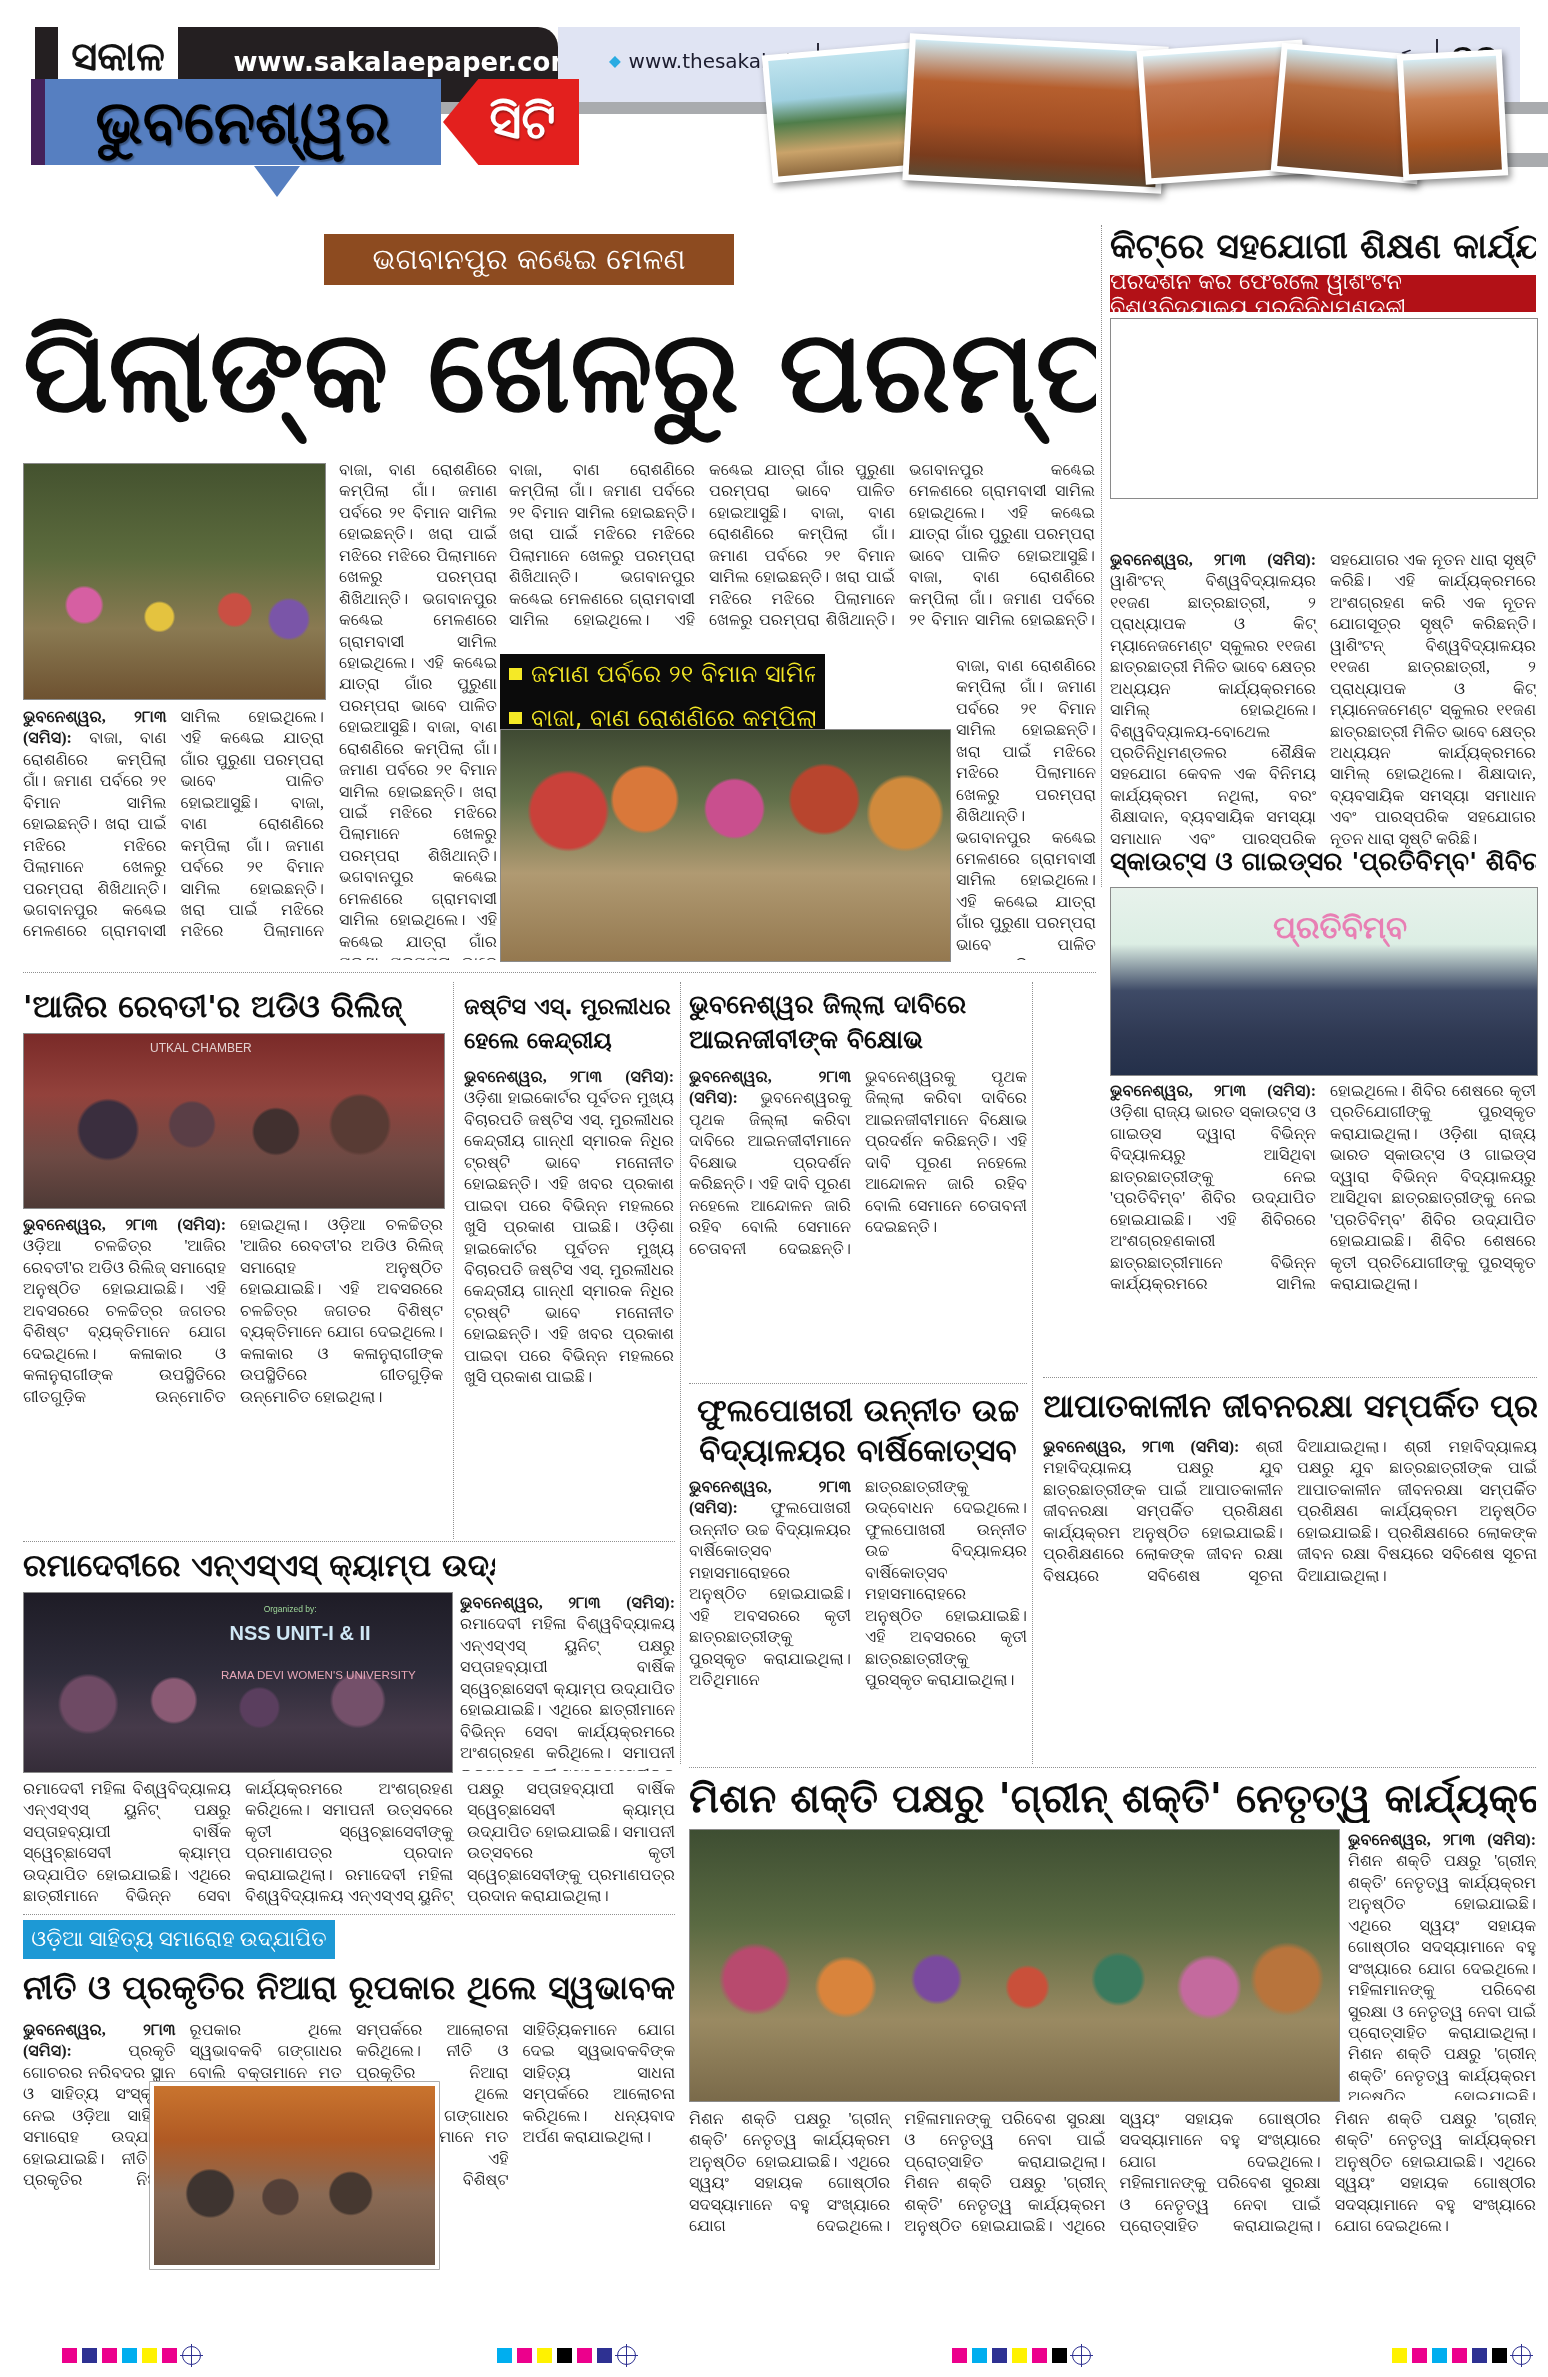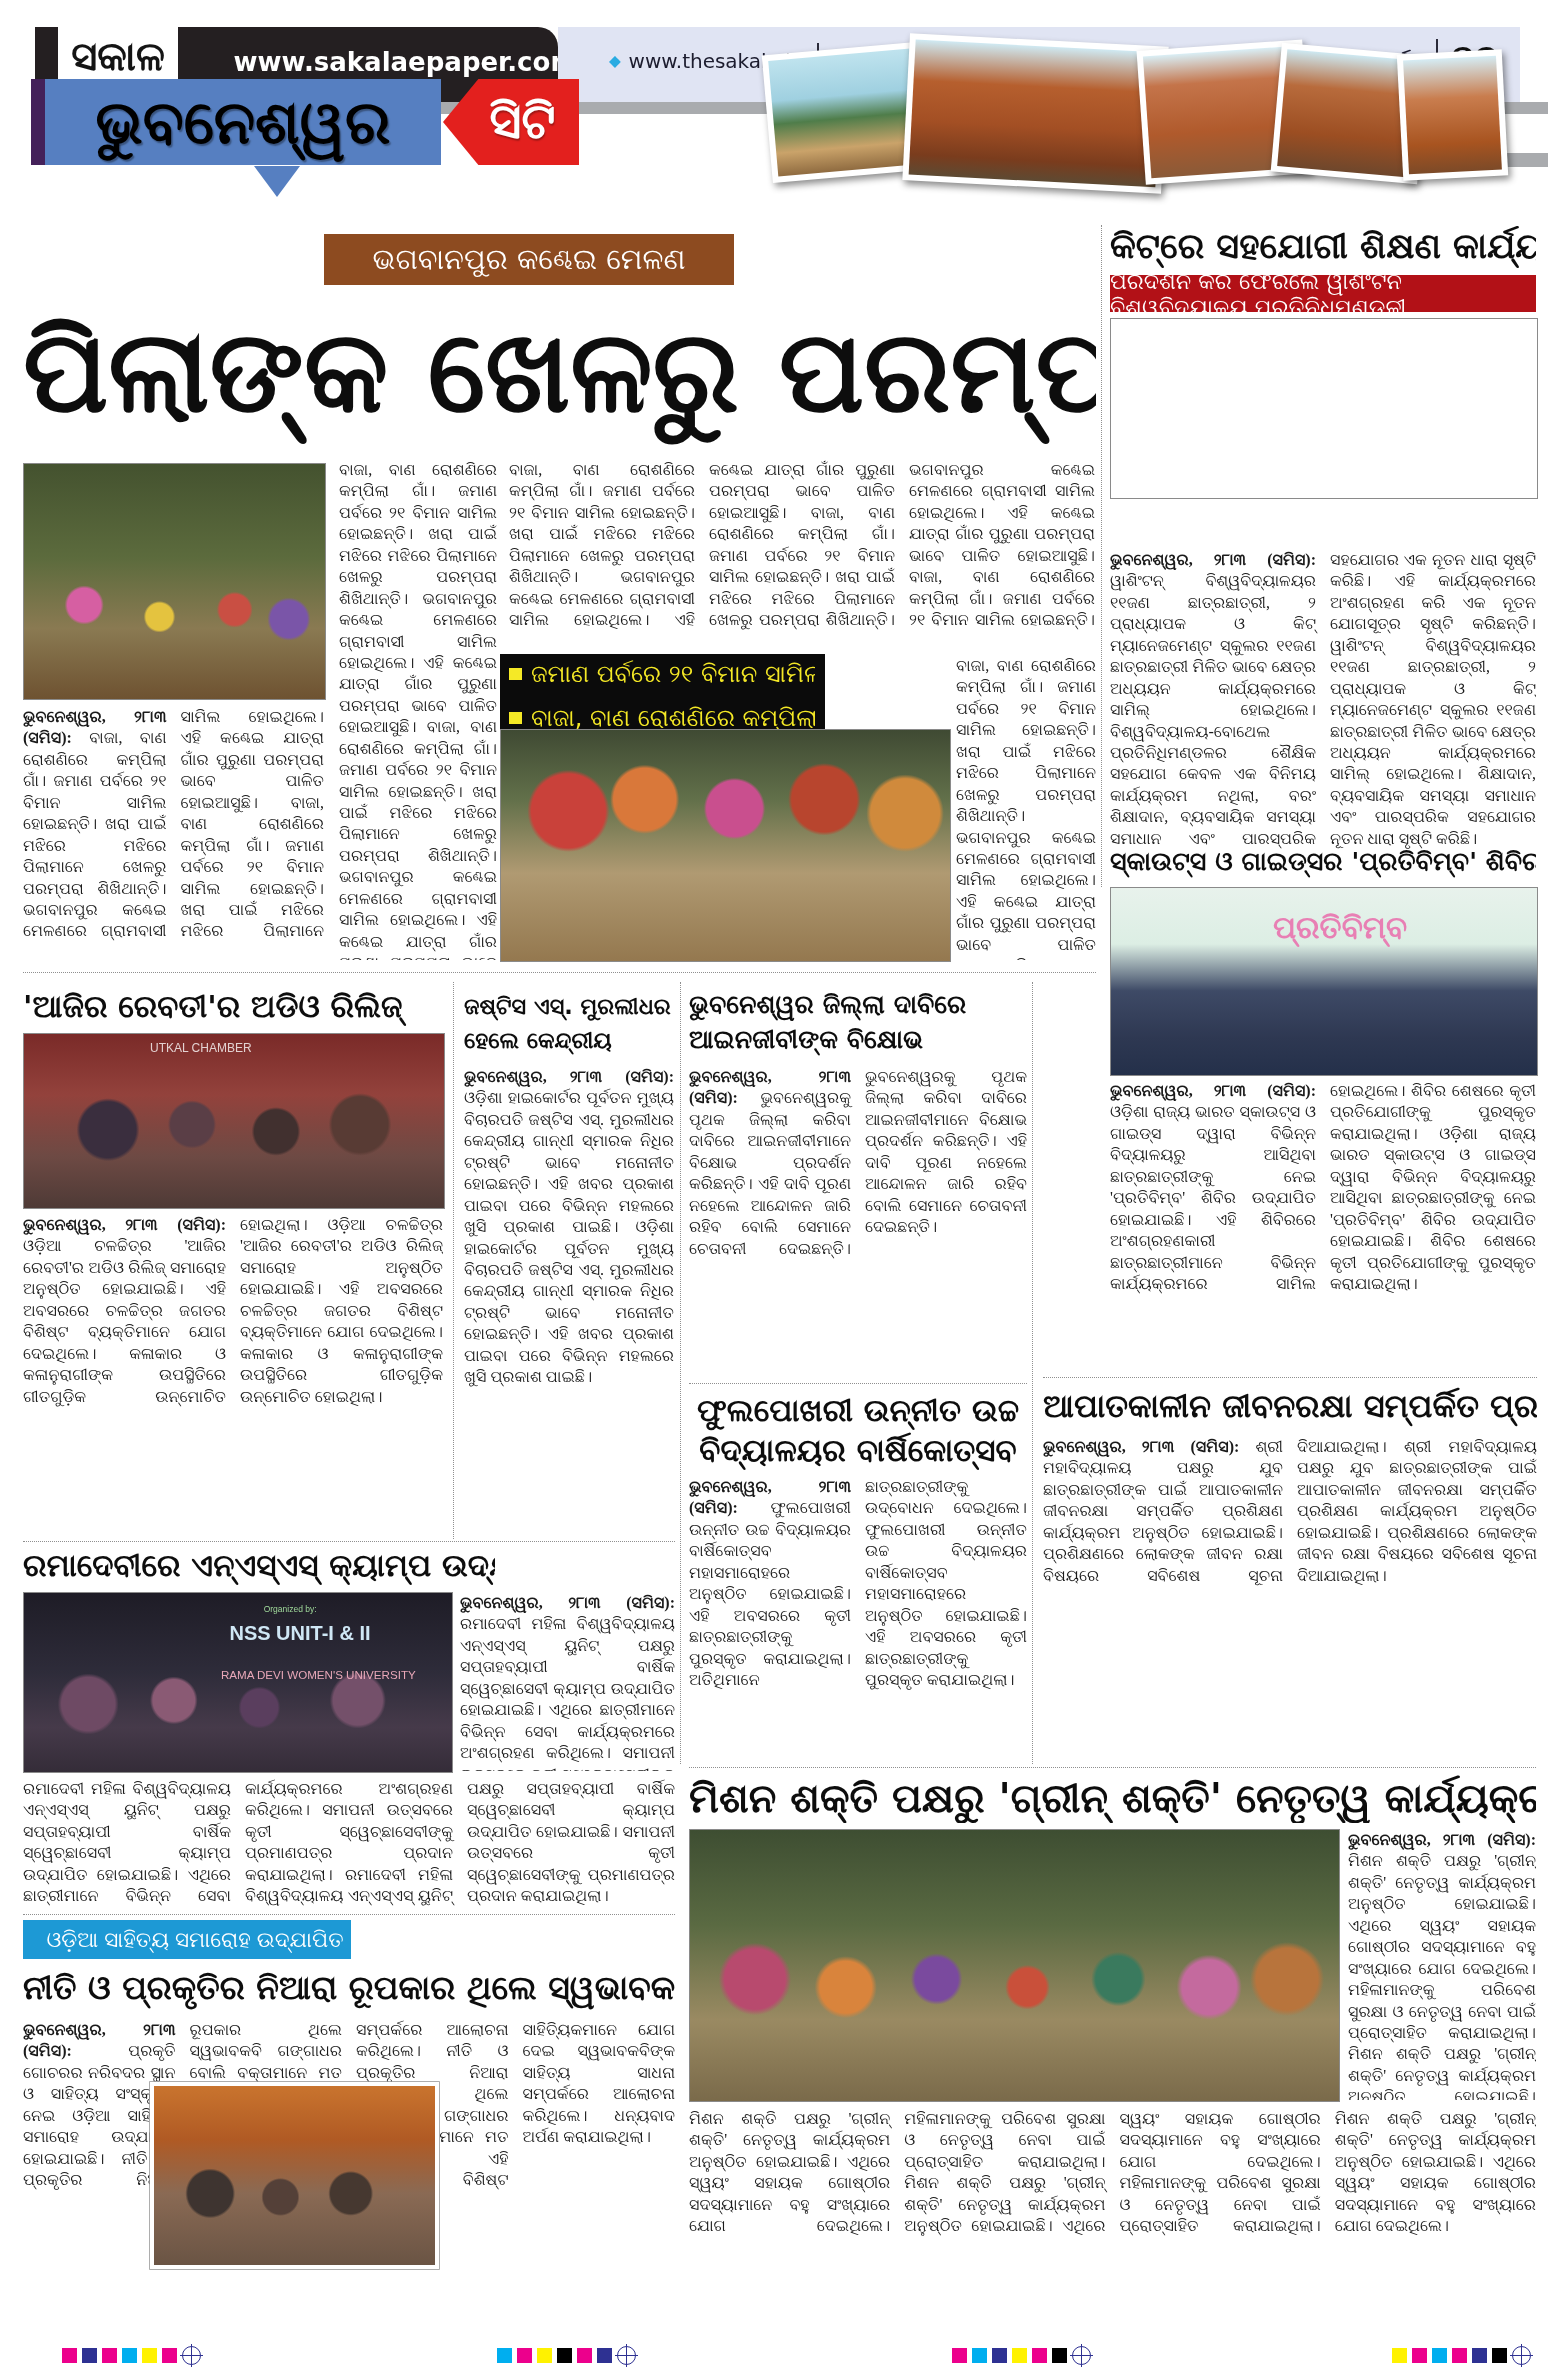--- a/index.html
+++ b/index.html
@@ -37,21 +37,21 @@
   .banner-pointer{width:0;height:0;border-left:23px solid transparent;border-right:23px solid transparent;
                   border-top:31px solid #567fc1;}
   
   .photo{border:0.8px solid #8a8a8a;overflow:hidden;}
   .polaroid{background:#fff;padding:6.2px;box-shadow:2.3px 3.9px 7px rgba(0,0,0,.45);}
   .polaroid .inner{width:100%;height:100%;}
   
   .kicker-brown{background:#8d4b20;color:#fff;display:flex;align-items:center;justify-content:center;
                 font-family:"DejaVu Sans",sans-serif;font-size:29px;}
   .kicker-cyan{background:#1d99d5;color:#fff;display:flex;align-items:center;justify-content:center;
-               font-family:Liberation Sans, sans-serif;font-size:21.6px;padding-left:16px;}
+               font-family:Liberation Serif, serif;font-size:21.6px;}
   .subhead-red{background:#b21117;color:#fff;display:flex;align-items:center;justify-content:center;
                font-family:"DejaVu Sans",sans-serif;font-size:22.4px;}
   .hl{font-family:"DejaVu Sans",sans-serif;font-weight:bold;color:#0d0d0d;overflow:hidden;white-space:nowrap;}
   .hl-wrap{font-family:"DejaVu Sans",sans-serif;font-weight:bold;color:#0d0d0d;overflow:hidden;}
   .bodytx{font-size:16px;line-height:1.34;text-align:justify;overflow:hidden;color:#1a1a1a;}
   .cols2{column-count:2;column-gap:14px;}
   .cols3{column-count:3;column-gap:14px;}
   .cols4{column-count:4;column-gap:14px;}
   .dl{font-weight:bold;}
   

